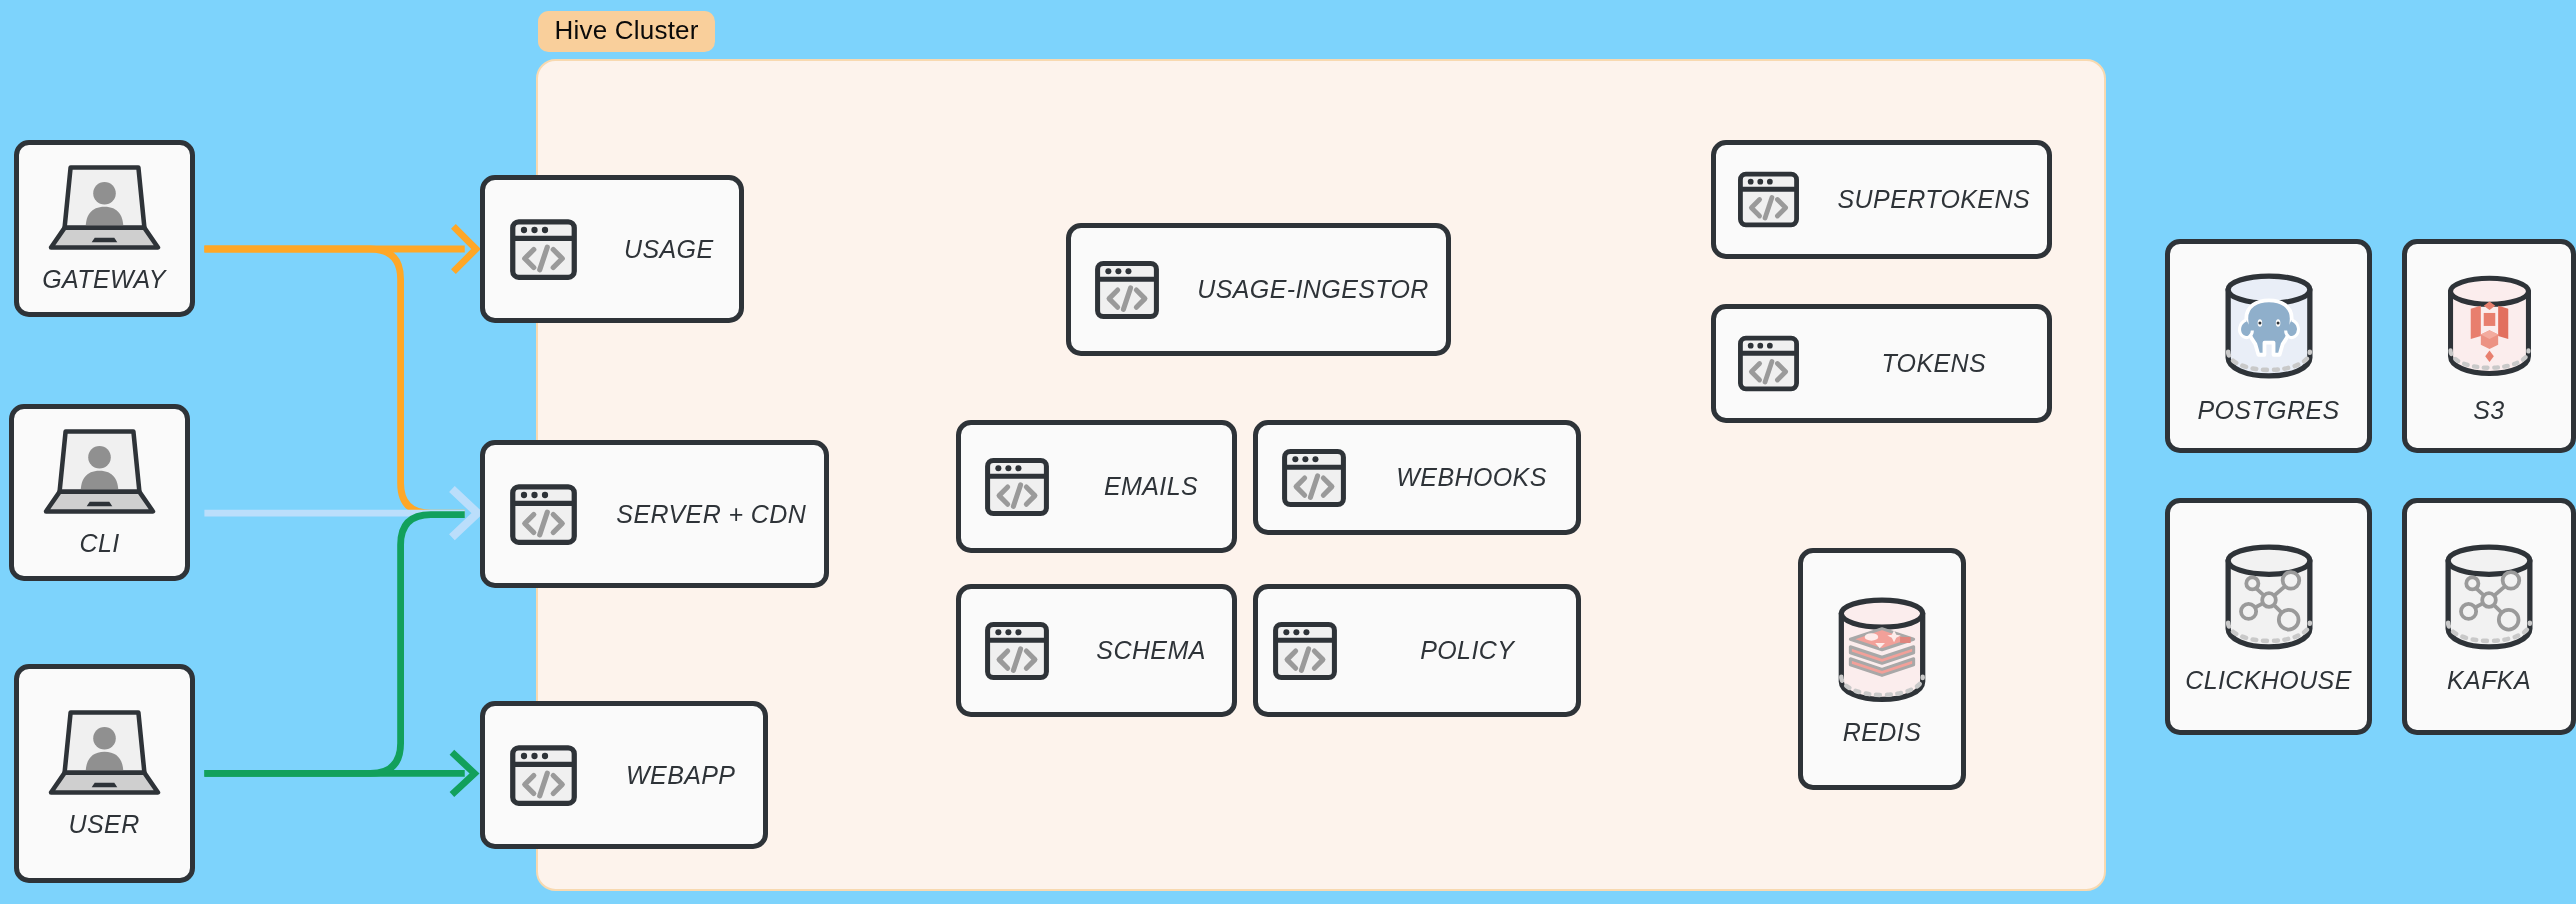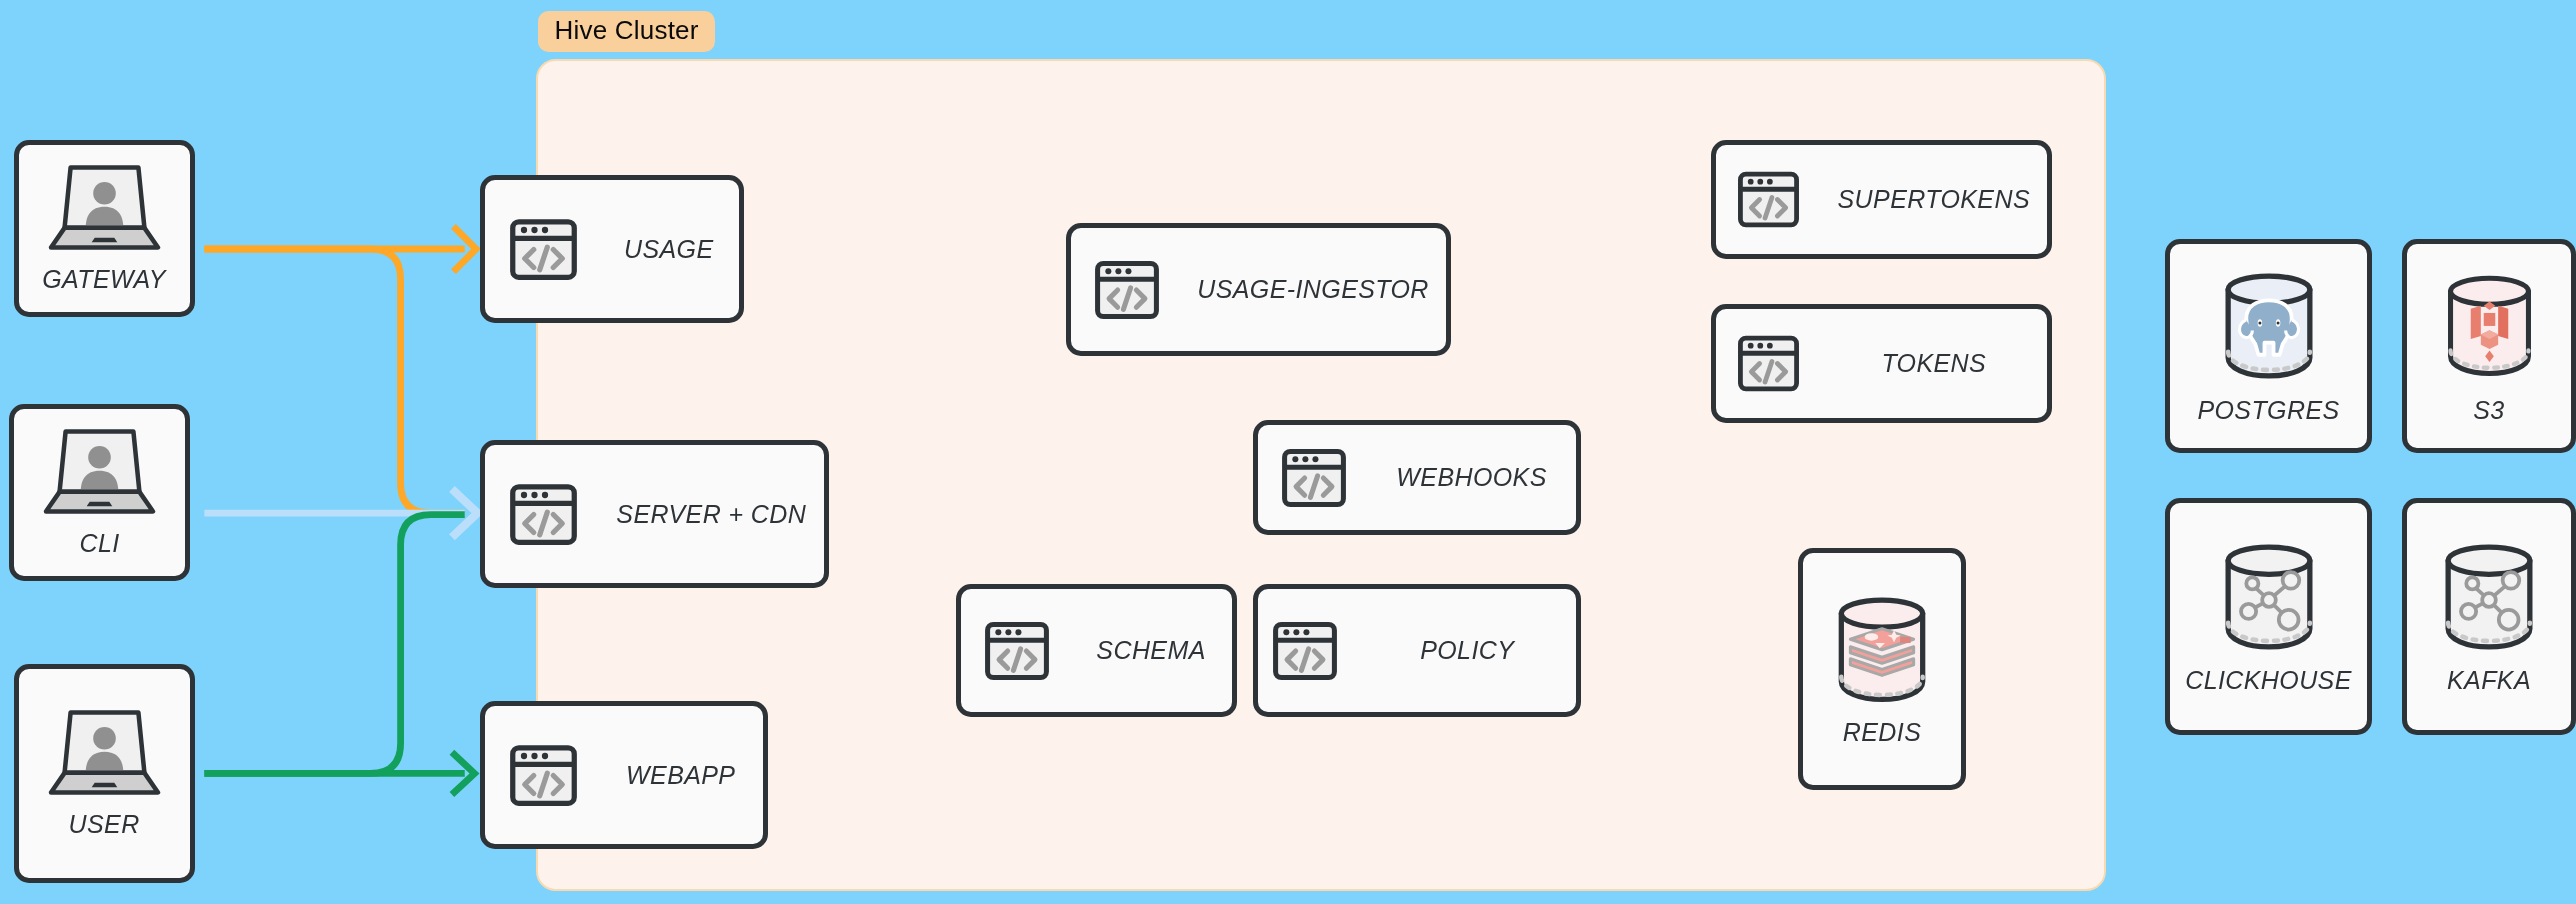--- a/index.html
+++ b/index.html
@@ -233,20 +233,35 @@
         <circle cx="34" cy="20" r="4.2" fill="#2E3338"></circle>
         <circle cx="48" cy="20" r="4.2" fill="#2E3338"></circle>
         <path d="M33 46 L21 58 L33 70" fill="none" stroke="#9A9A9A" stroke-width="7" stroke-linecap="round" stroke-linejoin="round"></path>
         <path d="M59 46 L71 58 L59 70" fill="none" stroke="#9A9A9A" stroke-width="7" stroke-linecap="round" stroke-linejoin="round"></path>
         <line x1="51" y1="43" x2="41" y2="73" stroke="#9A9A9A" stroke-width="7" stroke-linecap="round"></line>
       </svg>
     </span>
     <span class="node-label">USAGE-INGESTOR</span>
   </div>
 
+  <div class="node horizontal" style="left:956px; top:420px; width:281px; height:133px; padding-left:22.6px;">
+    <span class="icon-wrap">
+      <svg width="66" height="66" viewBox="0 0 92 92">
+        <rect x="5" y="9" width="82" height="74" rx="8" fill="#F0F0F0" stroke="#2E3338" stroke-width="7"></rect>
+        <line x1="5" y1="31" x2="87" y2="31" stroke="#2E3338" stroke-width="7"></line>
+        <circle cx="20" cy="20" r="4.2" fill="#2E3338"></circle>
+        <circle cx="34" cy="20" r="4.2" fill="#2E3338"></circle>
+        <circle cx="48" cy="20" r="4.2" fill="#2E3338"></circle>
+        <path d="M33 46 L21 58 L33 70" fill="none" stroke="#9A9A9A" stroke-width="7" stroke-linecap="round" stroke-linejoin="round"></path>
+        <path d="M59 46 L71 58 L59 70" fill="none" stroke="#9A9A9A" stroke-width="7" stroke-linecap="round" stroke-linejoin="round"></path>
+        <line x1="51" y1="43" x2="41" y2="73" stroke="#9A9A9A" stroke-width="7" stroke-linecap="round"></line>
+      </svg>
+    </span>
+    <span class="node-label">EMAILS</span>
+  </div>
 
   <div class="node horizontal" style="left:1253px; top:420px; width:328px; height:115px; padding-left:22.6px;">
     <span class="icon-wrap">
       <svg width="66" height="66" viewBox="0 0 92 92">
         <rect x="5" y="9" width="82" height="74" rx="8" fill="#F0F0F0" stroke="#2E3338" stroke-width="7"></rect>
         <line x1="5" y1="31" x2="87" y2="31" stroke="#2E3338" stroke-width="7"></line>
         <circle cx="20" cy="20" r="4.2" fill="#2E3338"></circle>
         <circle cx="34" cy="20" r="4.2" fill="#2E3338"></circle>
         <circle cx="48" cy="20" r="4.2" fill="#2E3338"></circle>
         <path d="M33 46 L21 58 L33 70" fill="none" stroke="#9A9A9A" stroke-width="7" stroke-linecap="round" stroke-linejoin="round"></path>

